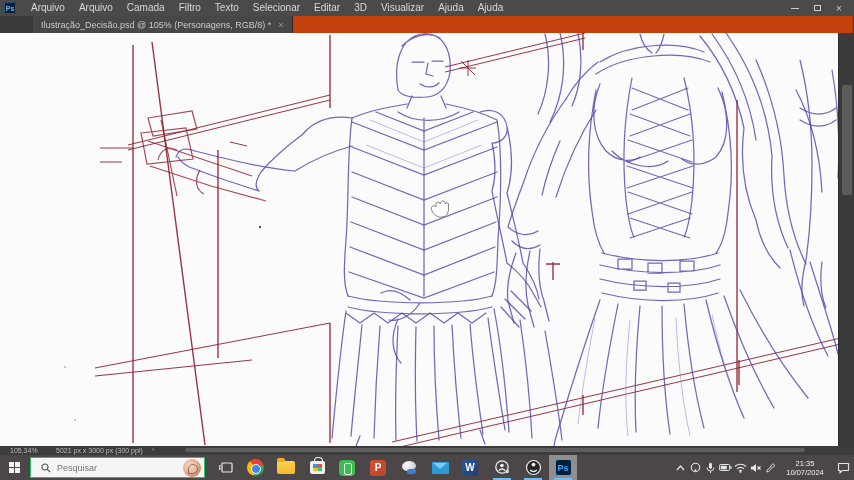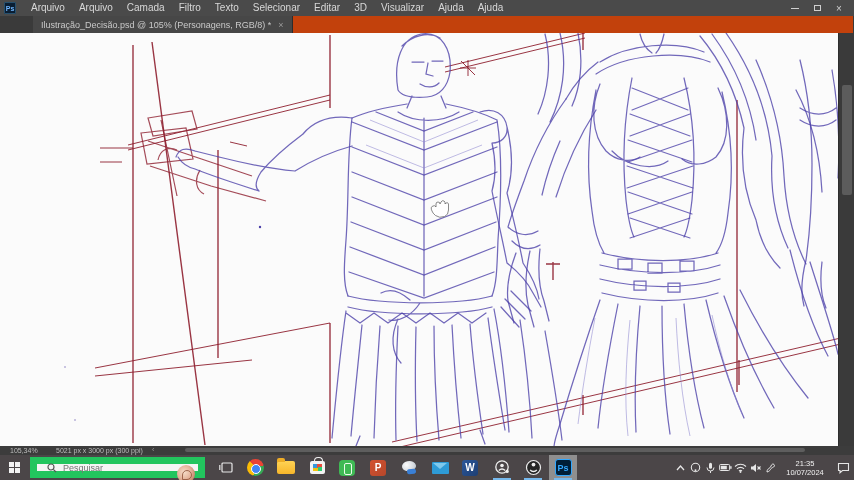--- a/index.html
+++ b/index.html
@@ -41,21 +41,21 @@
   .statusbar .chev { position:absolute; left:152px; top:0px; color:#9a9a9a; }
   .h-thumb { position:absolute; left:185px; top:2px; width:620px; height:4px; background:#5e5e5e; border-radius:2px; }
 
   
   .taskbar { position:absolute; left:0; top:455px; width:854px; height:25px; background:#4b4648; }
   .start-btn { position:absolute; left:0; top:0; width:28px; height:25px; display:flex;
                align-items:center; justify-content:center; }
   .win-logo { width:11px; height:11px; display:grid; grid-template-columns:5px 5px; grid-template-rows:5px 5px; gap:1px; }
   .win-logo span { background:#f2f2f2; }
   .search-box { position:absolute; left:30px; top:2px; width:175px; height:21px; background:#f5f5f5;
-                border:7px solid #22c55e; display:flex; align-items:center; }
+                border:1px solid #22c55e; display:flex; align-items:center; }
   .search-box svg { margin:0 6px 0 10px; }
   .search-box input { border:none; outline:none; background:transparent; font-size:9px; color:#333;
                       width:92px; font-family:"Liberation Sans", sans-serif; }
   .search-shell { position:absolute; right:3px; top:1px; width:18px; height:18px; border-radius:50%;
                   background:radial-gradient(circle at 40% 40%, #f6ddc9 0%, #e4b49b 45%, #c07d60 80%, #a5634a 100%); }
   .search-shell::after { content:""; position:absolute; left:5px; top:5px; width:8px; height:8px;
                   border:1px solid rgba(140,80,55,.8); border-radius:50% 50% 50% 0; }
 
   .tb-slot { position:absolute; top:0; width:28px; height:25px; display:flex; align-items:center; justify-content:center; }
   .run-bar { position:absolute; bottom:0; left:5px; right:5px; height:2px; background:#76b9ed; }

